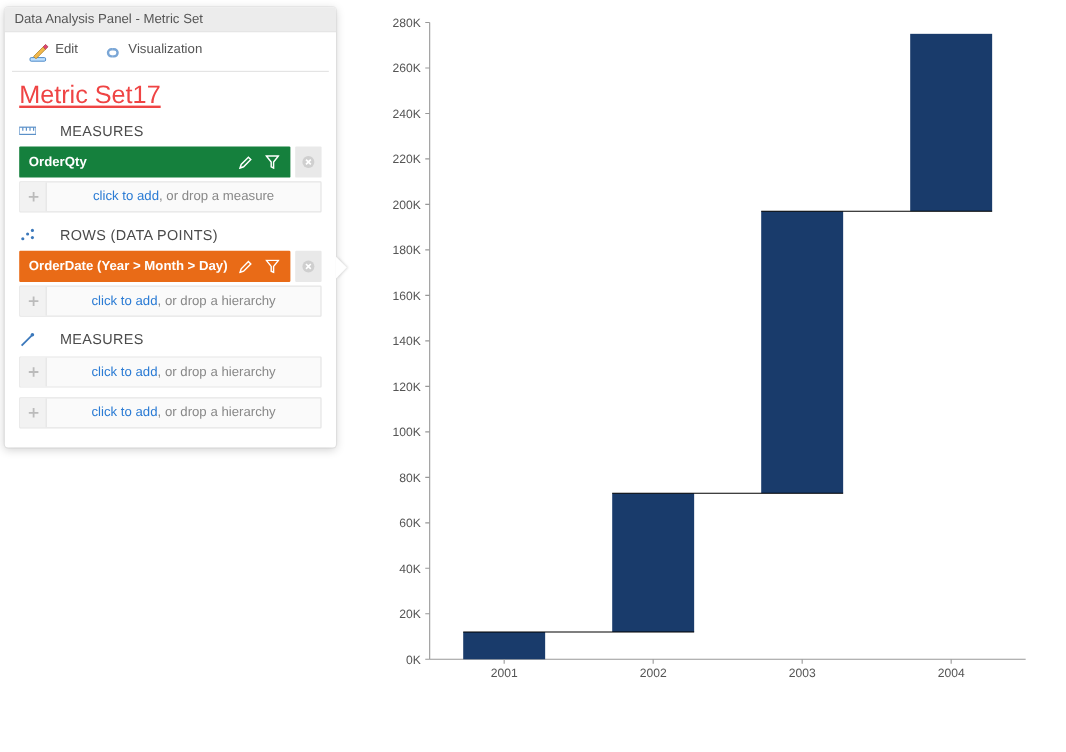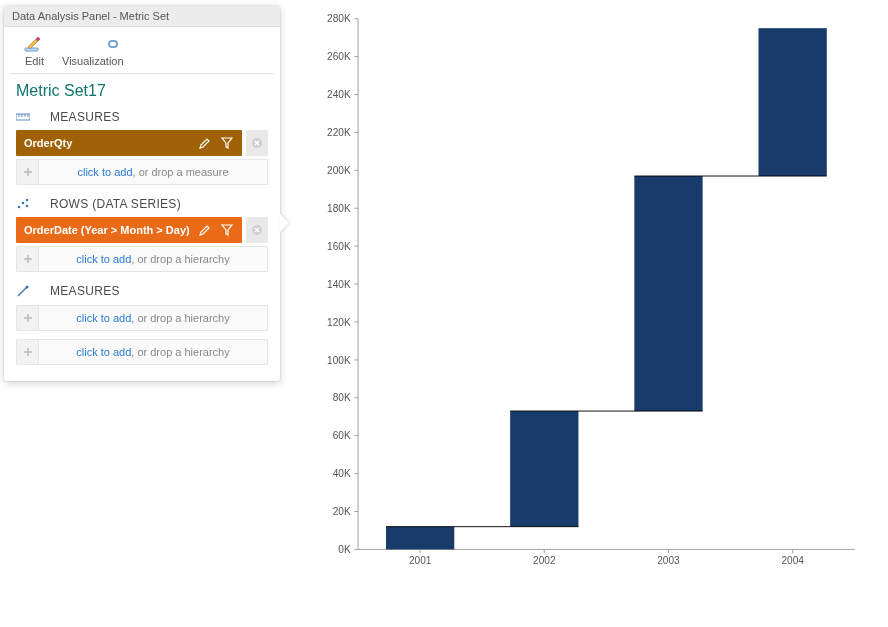--- a/index.html
+++ b/index.html
@@ -42,38 +42,39 @@
   }
   .toolbar {
     display: flex;
     gap: 18px;
     padding: 8px 12px 6px 12px;
     border-bottom: 1px solid #e4e4e4;
     margin: 0 6px;
   }
   .toolbar-item {
     display: flex;
-    flex-direction: column;
-    align-items: flex-end;
+    flex-direction: row;
+    align-items: flex-start;
     gap: 2px;
     cursor: pointer;
     font-size: 11px;
     color: #555;
   }
   .toolbar-item .tb-icon {
     width: 22px;
     height: 18px;
     display: flex;
     align-items: center;
     justify-content: center;
   }
   .metricset-title {
-    font-size: 16px;
-    color: #0f766e;
+    font-size: 21px;
+    color: #ef4444;
     padding: 8px 12px 6px 12px;
+    text-decoration: underline;
   }
   .section-heading {
     display: flex;
     align-items: center;
     gap: 20px;
     padding: 4px 12px;
     font-size: 12px;
     color: #4b4b4b;
     letter-spacing: 0.3px;
   }
@@ -96,21 +97,21 @@
     height: 26px;
     display: flex;
     align-items: center;
     color: #fff;
     font-size: 11px;
     font-weight: 600;
     padding: 0 8px;
     border-radius: 1px;
     position: relative;
   }
-  .chip.green { background: #a16207; }
+  .chip.green { background: #15803d; }
   .chip.orange { background: #e96b17; justify-content: flex-end; }
   .chip-actions {
     margin-left: auto;
     display: flex;
     gap: 8px;
     align-items: center;
   }
   .chip-actions .act {
     color: #fff;
     width: 14px;
@@ -266,21 +267,21 @@
 
       <div class="section-heading">
         <span class="sh-icon">
           <svg width="14" height="12" viewBox="0 0 14 12">
               <circle cx="3" cy="9" r="1.3" fill="#3b78bb"></circle>
               <circle cx="7" cy="5" r="1.3" fill="#3b78bb"></circle>
               <circle cx="11" cy="2" r="1.3" fill="#3b78bb"></circle>
               <circle cx="11" cy="8" r="1.3" fill="#3b78bb"></circle>
             </svg>
         </span>
-        <span>ROWS (DATA SERIES)</span>
+        <span>ROWS (DATA POINTS)</span>
       </div>
       <div class="chip-row">
         <div class="chip orange">
           <span>OrderDate (Year &gt; Month &gt; Day)</span>
           <span class="chip-actions">
             <span class="act">
               <svg width="12" height="12" viewBox="0 0 12 12">
                   <path d="M1 11l1-3 6-6 2 2-6 6-3 1z" fill="none" stroke="#fff" stroke-width="1.2"></path>
                 </svg>
             </span>

